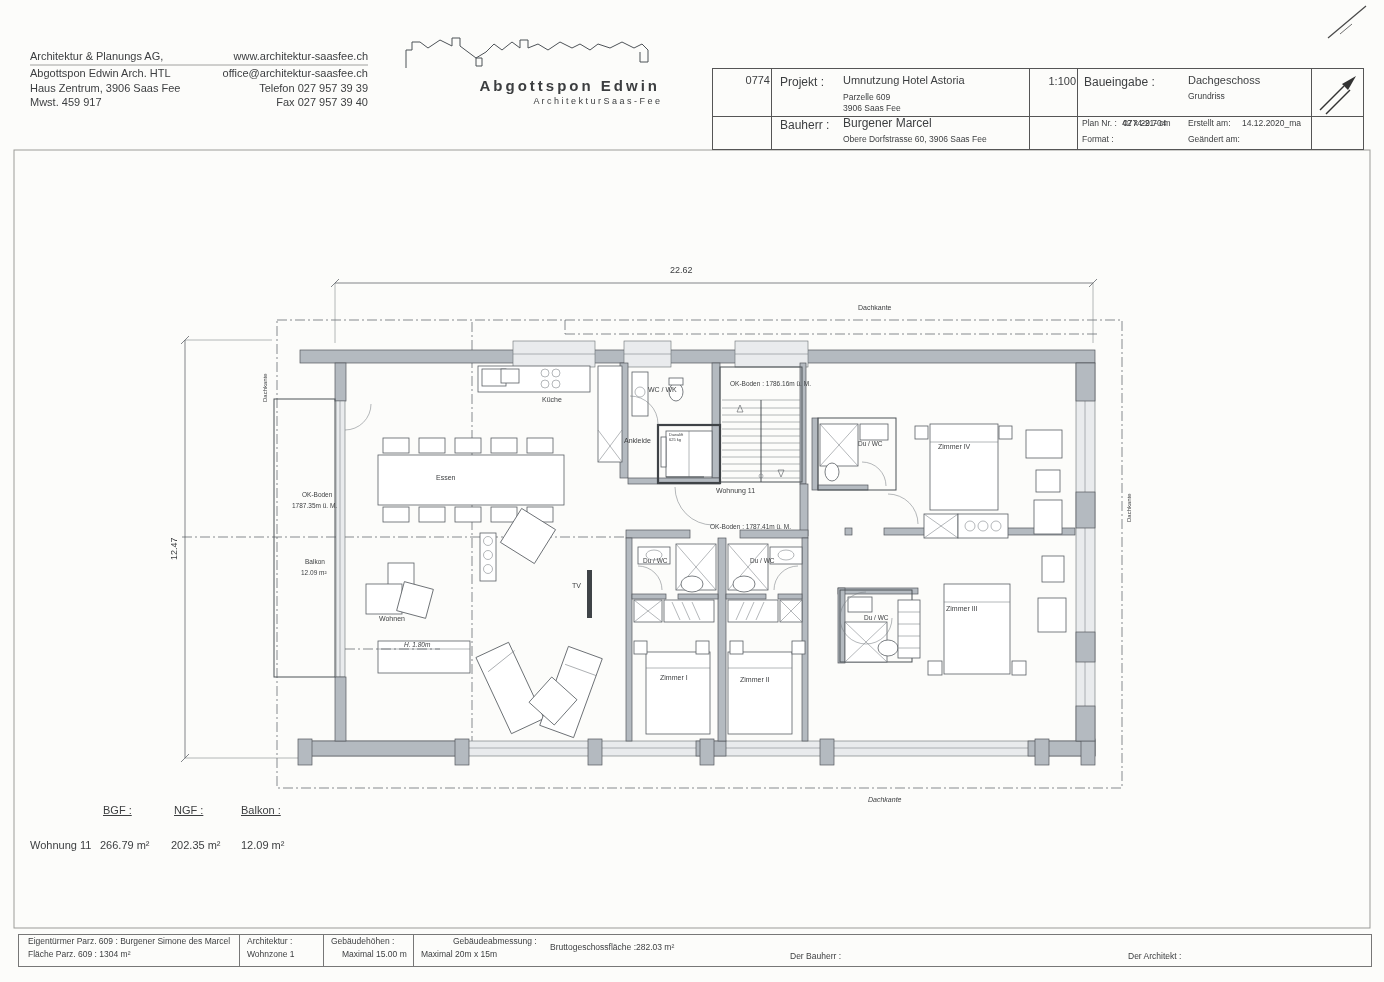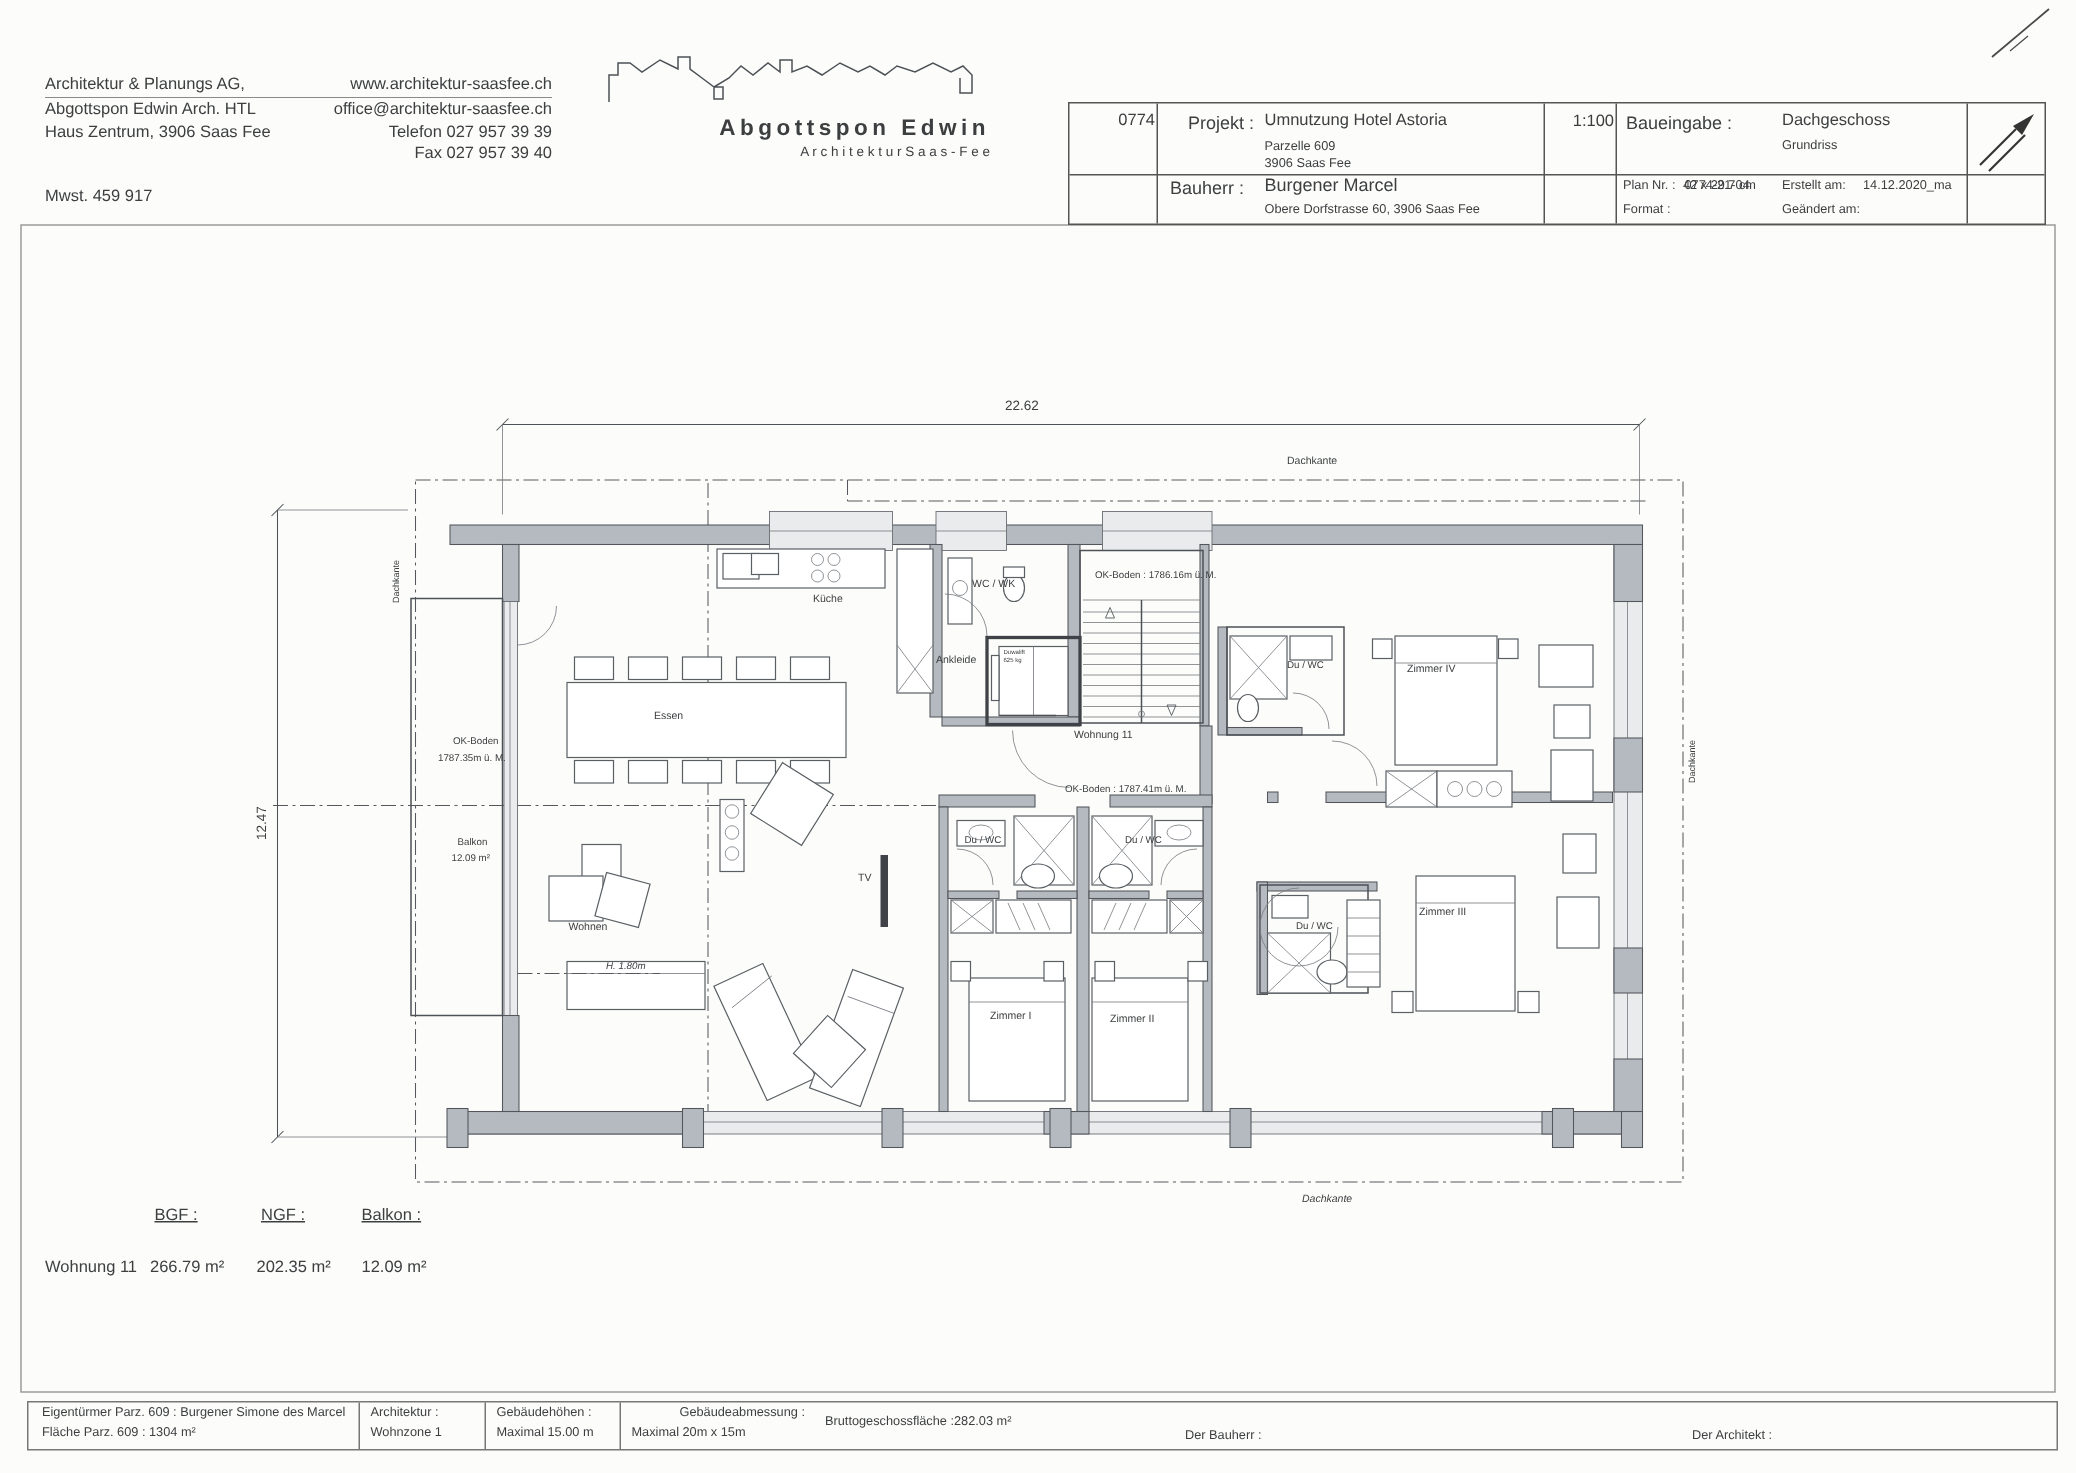--- a/index.html
+++ b/index.html
@@ -327,39 +327,39 @@
         <path d="M 888 494 A 30 30 0 0 1 918 524"></path>
         <path d="M 866 592 A 26 26 0 1 0 892 618"></path>
         <path d="M 345 430 A 26 26 0 0 0 371 404"></path>
       </g>
     </g>
   </svg>
 
   <span class="lbl t11" style="left:30px;top:50px;">Architektur &amp; Planungs AG,</span>
   <span class="lbl t11" style="left:30px;top:67px;">Abgottspon Edwin Arch. HTL</span>
   <span class="lbl t11" style="left:30px;top:82px;">Haus Zentrum, 3906 Saas Fee</span>
-  <span class="lbl t11" style="left:30px;top:96px;margin-top:29px;">Mwst. 459 917</span>
+  <span class="lbl t11" style="left:30px;top:96px;">Mwst. 459 917</span>
 
   <span class="lbl t11" style="right:1016px;top:50px;">www.architektur-saasfee.ch</span>
   <span class="lbl t11" style="right:1016px;top:67px;">office@architektur-saasfee.ch</span>
   <span class="lbl t11" style="right:1016px;top:82px;">Telefon  027 957 39 39</span>
   <span class="lbl t11" style="right:1016px;top:96px;">Fax  027 957 39 40</span>
 
   <div class="lbl ctr" style="left:405px;top:78px;width:255px;font-size:15px;font-weight:bold;letter-spacing:3px;">Abgottspon Edwin</div>
   <div class="lbl ctr" style="left:405px;top:97px;width:255px;font-size:9px;">A r c h i t e k t u r     S a a s - F e e</div>
 
   <div class="tb" style="left:712px;top:68px;width:650px;height:80px;">
     <div class="vline" style="left:58px;"></div>
     <div class="vline" style="left:316px;"></div>
     <div class="vline" style="left:364px;"></div>
     <div class="vline" style="left:598px;"></div>
     <div style="position:absolute;left:0;right:0;top:47px;border-top:1px solid #555;"></div>
   </div>
   <span class="lbl t13 ctr" style="left:712px;top:74px;width:58px;">0774</span>
-  <span class="lbl t12" style="left:780px;top:76px;margin-left:12px;">Projekt :</span>
+  <span class="lbl t12" style="left:780px;top:76px;">Projekt :</span>
   <span class="lbl t13" style="left:843px;top:74px;">Umnutzung Hotel Astoria</span>
   <span class="lbl t8" style="left:843px;top:93px;">Parzelle 609</span>
   <span class="lbl t8" style="left:843px;top:104px;">3906 Saas Fee</span>
   <span class="lbl t13 ctr" style="left:1028px;top:75px;width:48px;">1:100</span>
   <span class="lbl t12" style="left:1084px;top:76px;">Baueingabe :</span>
   <span class="lbl t13" style="left:1188px;top:74px;">Dachgeschoss</span>
   <span class="lbl t8" style="left:1188px;top:92px;">Grundriss</span>
   <span class="lbl t12" style="left:780px;top:119px;">Bauherr :</span>
   <span class="lbl t12" style="left:843px;top:117px;">Burgener Marcel</span>
   <span class="lbl t8" style="left:843px;top:135px;">Obere Dorfstrasse 60, 3906 Saas Fee</span>
@@ -414,21 +414,21 @@
   <div class="tb" style="left:18px;top:934px;width:1352px;height:31px;border-color:#777;">
     <div class="fline" style="left:220px;"></div>
     <div class="fline" style="left:304px;"></div>
     <div class="fline" style="left:394px;"></div>
   </div>
   <span class="lbl t8" style="left:28px;top:937px;">Eigentürmer Parz. 609 : Burgener Simone des Marcel</span>
   <span class="lbl t8" style="left:28px;top:950px;">Fläche Parz. 609 : 1304 m²</span>
   <span class="lbl t8" style="left:247px;top:937px;">Architektur :</span>
   <span class="lbl t8" style="left:247px;top:950px;">Wohnzone 1</span>
   <span class="lbl t8" style="left:331px;top:937px;">Gebäudehöhen :</span>
-  <span class="lbl t8" style="left:331px;top:950px;">Maximal 15.00 m</span>
+  <span class="lbl t8" style="left:342px;top:950px;">Maximal 15.00 m</span>
   <span class="lbl t8" style="left:421px;top:937px;margin-left:32px;">Gebäudeabmessung :</span>
   <span class="lbl t8" style="left:421px;top:950px;text-align:right;">Maximal 20m x 15m</span>
   <span class="lbl t8" style="left:550px;top:943px;">Bruttogeschossfläche :</span>
   <span class="lbl t8" style="left:636px;top:943px;">282.03 m²</span>
   <span class="lbl t8" style="left:790px;top:952px;">Der Bauherr :</span>
   <span class="lbl t8" style="left:1100px;top:952px;margin-left:28px;">Der Architekt :</span>
 
 </div>
 
 </body></html>

